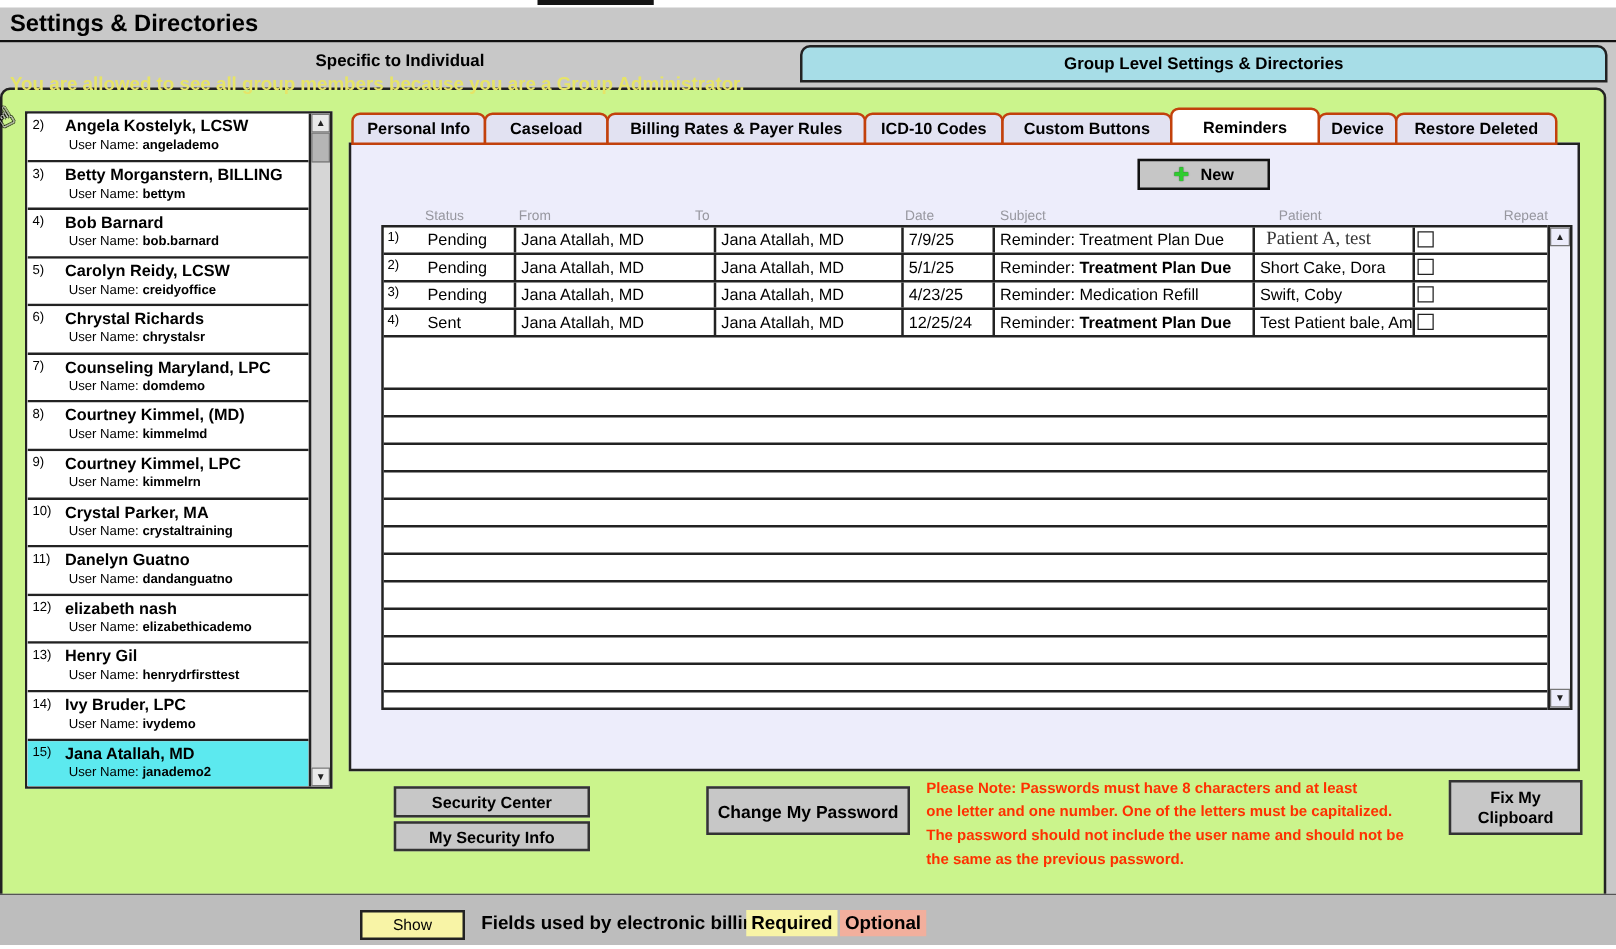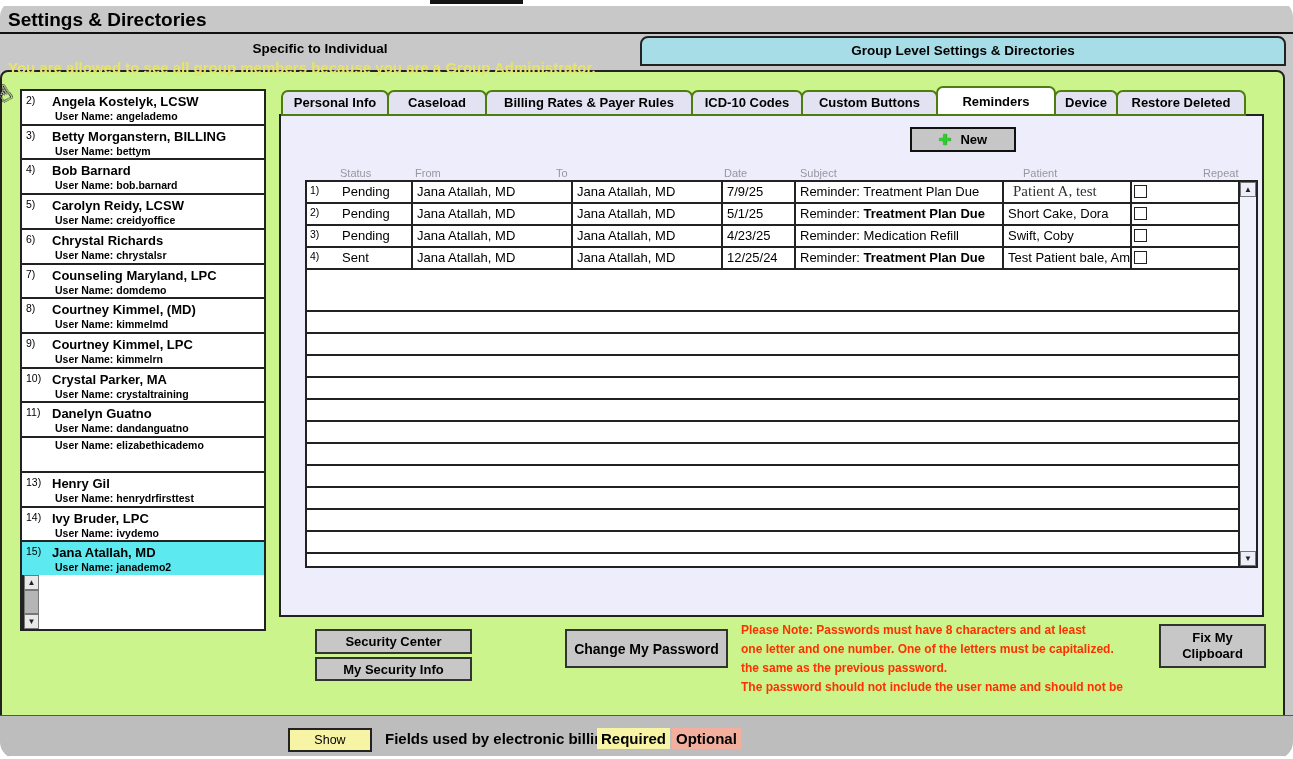--- a/index.html
+++ b/index.html
@@ -1,20 +1,19 @@
 <!DOCTYPE html>
 <html style="--page_green: #cbf48c; --group_tab_blue: #a7dde7; --selected_item_cyan: #5ce9ef; --admin_note_yellow: #e6e468; --warning_red: #ff3000; --required_bg: #f8f4a6; --optional_bg: #f2af9d; --plus_green: #2ecc2e;"><head>
 <meta charset="utf-8">
 <style>
   html,body{margin:0;padding:0;background:#fff;}
   .screen{
     position:relative;width:1293px;height:759px;overflow:hidden;
     font-family:"Liberation Sans","DejaVu Sans",sans-serif;
     background:#ffffff;
-    border-radius:17px;
   }
   
   .top-strip{position:absolute;left:0;top:0;width:1293px;height:6px;background:#fff;}
   .top-black{position:absolute;left:430px;top:0;width:93px;height:4px;background:#141414;}
   .title-bar{position:absolute;left:0;top:6px;width:1293px;height:26px;background:#c8c8c8;border-bottom:2px solid #111;}
   .page-title{margin:0;padding:3px 0 0 8px;font-size:19px;font-weight:bold;color:#000;}
   .band{position:absolute;left:0;top:34px;width:1293px;height:681px;background:#c8c8c8;}
   
   .green-panel{position:absolute;left:0px;top:36px;width:1285px;height:675px;
     background:var(--page_green);border:2px solid #222;border-radius:8px 8px 5px 5px;box-sizing:border-box;}
@@ -22,40 +21,40 @@
     font-size:13.5px;font-weight:bold;color:#000;}
   .admin-note{position:absolute;left:8px;top:59px;width:700px;font-size:15px;font-weight:bold;color:var(--admin_note_yellow);}
   .blue-tab{position:absolute;left:640px;top:36px;width:646px;height:30px;box-sizing:border-box;
     background:var(--group_tab_blue);border:2px solid #222;border-radius:8px 8px 0 0;
     text-align:center;font-size:13.5px;font-weight:bold;color:#000;line-height:26px;cursor:pointer;}
   .cursor-hand{position:absolute;left:-2px;top:82px;font-size:21px;color:#fff;
     transform:rotate(-32deg);
     text-shadow:-1px 0 #000,1px 0 #000,0 -1px #000,0 1px #000;}
   
   .user-list{position:absolute;left:20px;top:89px;width:246px;height:542px;box-sizing:border-box;
-    border:2px solid #222;background:#fff;display:flex;flex-direction:column;}
+    border:2px solid #222;background:#fff;display:flex;}
   .list-items{flex:1;display:flex;flex-direction:column;background:#fff;overflow:hidden;}
   .list-item{flex:1;box-sizing:border-box;border-bottom:2px solid #222;padding:1px 2px 0 4px;background:#fff;cursor:pointer;}
   .list-item:last-child{border-bottom:none;}
   .list-item.selected{background:var(--selected_item_cyan);}
   .li-line1{white-space:nowrap;}
   .li-num{display:inline-block;width:26px;font-size:10.5px;vertical-align:top;padding-top:2px;color:#000;}
   .li-name{font-size:13px;font-weight:bold;color:#000;}
   .li-line2{margin-left:29px;font-size:10.5px;color:#000;white-space:nowrap;}
-  .li-ulabel{font-weight:700;text-align:center;}
+  .li-ulabel{font-weight:400;text-align:center;}
   .li-uname{font-weight:bold;}
   .list-scrollbar{width:17px;background:#d6d6d6;border-left:2px solid #222;box-sizing:border-box;
     display:flex;flex-direction:column;}
   .sb-btn{height:15px;background:#e9e9e9;border:1px solid #777;box-sizing:border-box;
     font-size:8px;line-height:13px;text-align:center;color:#222;cursor:pointer;}
   .sb-thumb{height:24px;background:#b5b5b5;border:1px solid #777;box-sizing:border-box;cursor:pointer;}
   .sb-track{flex:1;}
   
   .panel-tabs{position:absolute;left:281px;top:88px;height:28px;display:flex;align-items:flex-end;z-index:3;}
-  .ptab{box-sizing:border-box;height:26px;background:#e2e2f2;border:2px solid #4d7c0f;border-radius:7px 7px 0 0;
+  .ptab{box-sizing:border-box;height:26px;background:#e2e2f2;border:2px solid #c2410c;border-radius:7px 7px 0 0;
     margin-right:-2px;font-size:13px;font-weight:bold;color:#000;text-align:center;
     line-height:22px;cursor:pointer;white-space:nowrap;overflow:hidden;}
   .ptab.active{background:#fff;height:30px;line-height:27px;z-index:4;position:relative;}
   
   .panel-body{position:absolute;left:279px;top:114px;width:985px;height:503px;box-sizing:border-box;
     background:#ededfb;border:2px solid #222;z-index:1;}
   .new-button{position:absolute;left:910px;top:127px;width:106px;height:25px;box-sizing:border-box;
     background:#c6c6c6;border:2px solid #111;z-index:2;display:flex;align-items:center;justify-content:center;
     font-size:13px;font-weight:bold;color:#000;cursor:pointer;}
   .plus-icon{color:var(--plus_green);font-size:15px;margin-right:9px;text-shadow:0 0 1px #064006;}
@@ -166,20 +165,21 @@
         </div>
         <div class="list-item">
           <div class="li-line1"><span class="li-num">10)</span><span class="li-name">Crystal Parker, MA</span></div>
           <div class="li-line2"><span class="li-ulabel">User Name: </span><span class="li-uname">crystaltraining</span></div>
         </div>
         <div class="list-item">
           <div class="li-line1"><span class="li-num">11)</span><span class="li-name">Danelyn Guatno</span></div>
           <div class="li-line2"><span class="li-ulabel">User Name: </span><span class="li-uname">dandanguatno</span></div>
         </div>
         <div class="list-item">
+          <div class="li-line1"><span class="li-num">12)</span><span class="li-name">elizabeth nash</span></div>
           <div class="li-line2"><span class="li-ulabel">User Name: </span><span class="li-uname">elizabethicademo</span></div>
         </div>
         <div class="list-item">
           <div class="li-line1"><span class="li-num">13)</span><span class="li-name">Henry Gil</span></div>
           <div class="li-line2"><span class="li-ulabel">User Name: </span><span class="li-uname">henrydrfirsttest</span></div>
         </div>
         <div class="list-item">
           <div class="li-line1"><span class="li-num">14)</span><span class="li-name">Ivy Bruder, LPC</span></div>
           <div class="li-line2"><span class="li-ulabel">User Name: </span><span class="li-uname">ivydemo</span></div>
         </div>
@@ -291,22 +291,22 @@
     <div class="sb-track"></div>
     <div class="sb-btn">▼</div>
   </div>
 
   <div class="gbtn btn-security-center">Security Center</div>
   <div class="gbtn btn-my-security">My Security Info</div>
   <div class="gbtn btn-change-password">Change My Password</div>
   <div class="password-note">
       <div class="note-line">Please Note: Passwords must have 8 characters and at least</div>
       <div class="note-line">one letter and one number. One of the letters must be capitalized.</div>
+      <div class="note-line">The password should not include the user name and should not be</div>
       <div class="note-line">the same as the previous password.</div>
-      <div class="note-line">The password should not include the user name and should not be</div>
     </div>
   <div class="gbtn btn-fix-clipboard">
       <div class="fix-line">Fix My</div>
       <div class="fix-line">Clipboard</div>
     </div>
 
   <div class="footer-bar">
     <div class="btn-show">Show</div>
     <div class="footer-label">Fields used by electronic billing</div>
     <div class="legend">

